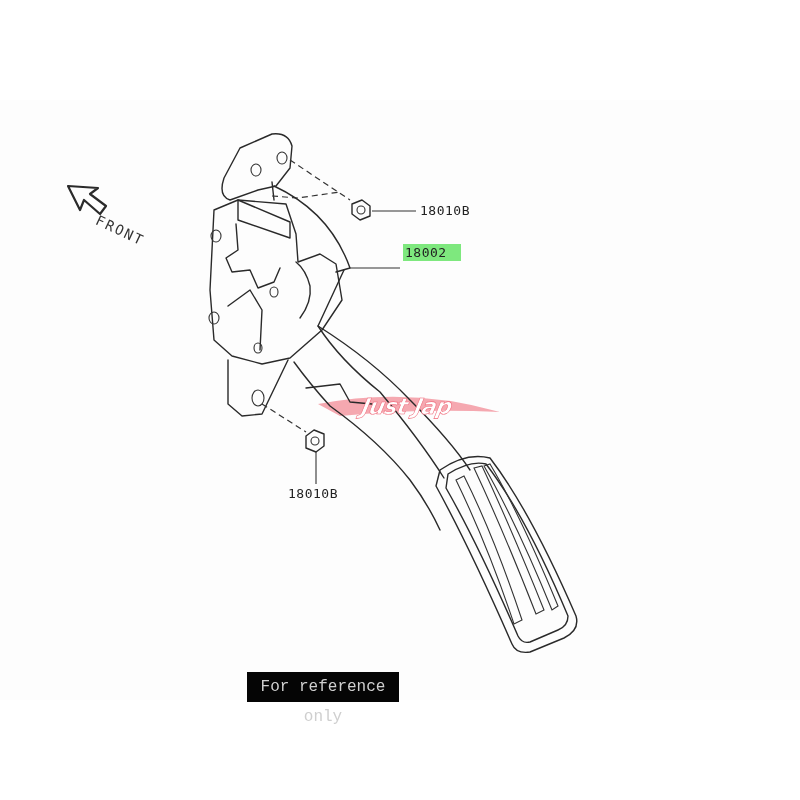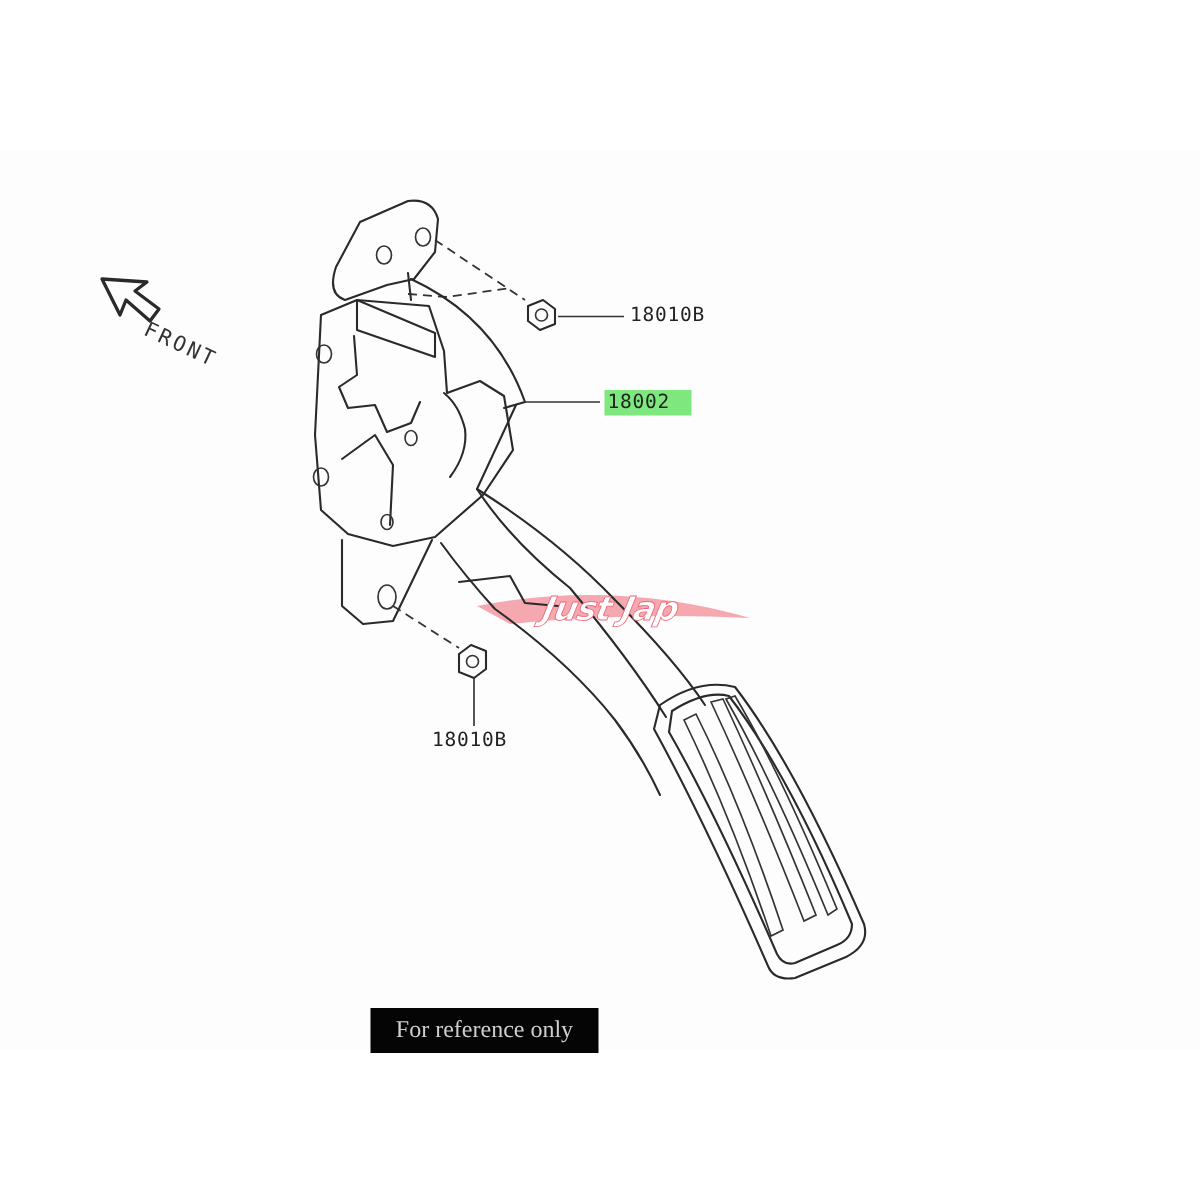--- a/index.html
+++ b/index.html
@@ -33,21 +33,21 @@
     .watermark {
       position: absolute; left: 362px; top: 394px;
       font-family: "DejaVu Sans", sans-serif; font-style: italic; font-weight: bold;
       font-size: 22px; color: #ffffff; letter-spacing: -0.5px;
       -webkit-text-stroke: 0.6px #f06a7a;
       transform: skewX(-12deg);
     }
     .ref-badge {
       position: absolute; left: 247px; top: 672px;
       width: 152px; height: 30px; background: #050505;
-      color: #cfcfcf; font-family: Liberation Serif, serif;
+      color: #cfcfcf; font-family: Liberation Mono, monospace;
       font-size: 16px; line-height: 30px; text-align: center;
     }
   </style>
 </head>
 <body>
 
 <div class="band"></div>
 
 <svg class="diagram" width="800" height="800" viewBox="0 0 800 800">
 
@@ -113,18 +113,18 @@
     <path class="line" d="M448 474 Q470 460 486 464 Q526 516 568 616 Q568 626 558 630 L530 642 Q522 644 518 636 Q478 544 446 488 Z"></path>
     <path class="thin" d="M456 480 L464 476 Q494 536 522 620 L514 624 Q488 546 456 480 Z"></path>
     <path class="thin" d="M474 468 L482 466 Q512 530 544 610 L536 614 Q504 532 474 468 Z"></path>
     <path class="thin" d="M490 464 Q520 514 558 606 L552 610 Q516 522 484 466 Z"></path>
   </g>
 </svg>
 
 <div class="front">FRONT</div>
 
 <div class="label" style="left:420px; top:203px;">18010B</div>
-<div class="label hl" style="left:403px; top:260px;">18002</div>
+<div class="label hl" style="left:403px; top:244px;">18002</div>
 <div class="label" style="left:288px; top:486px;">18010B</div>
 
 <div class="watermark">Just Jap</div>
 
 <div class="ref-badge">For reference only</div>
 
 </body></html>

